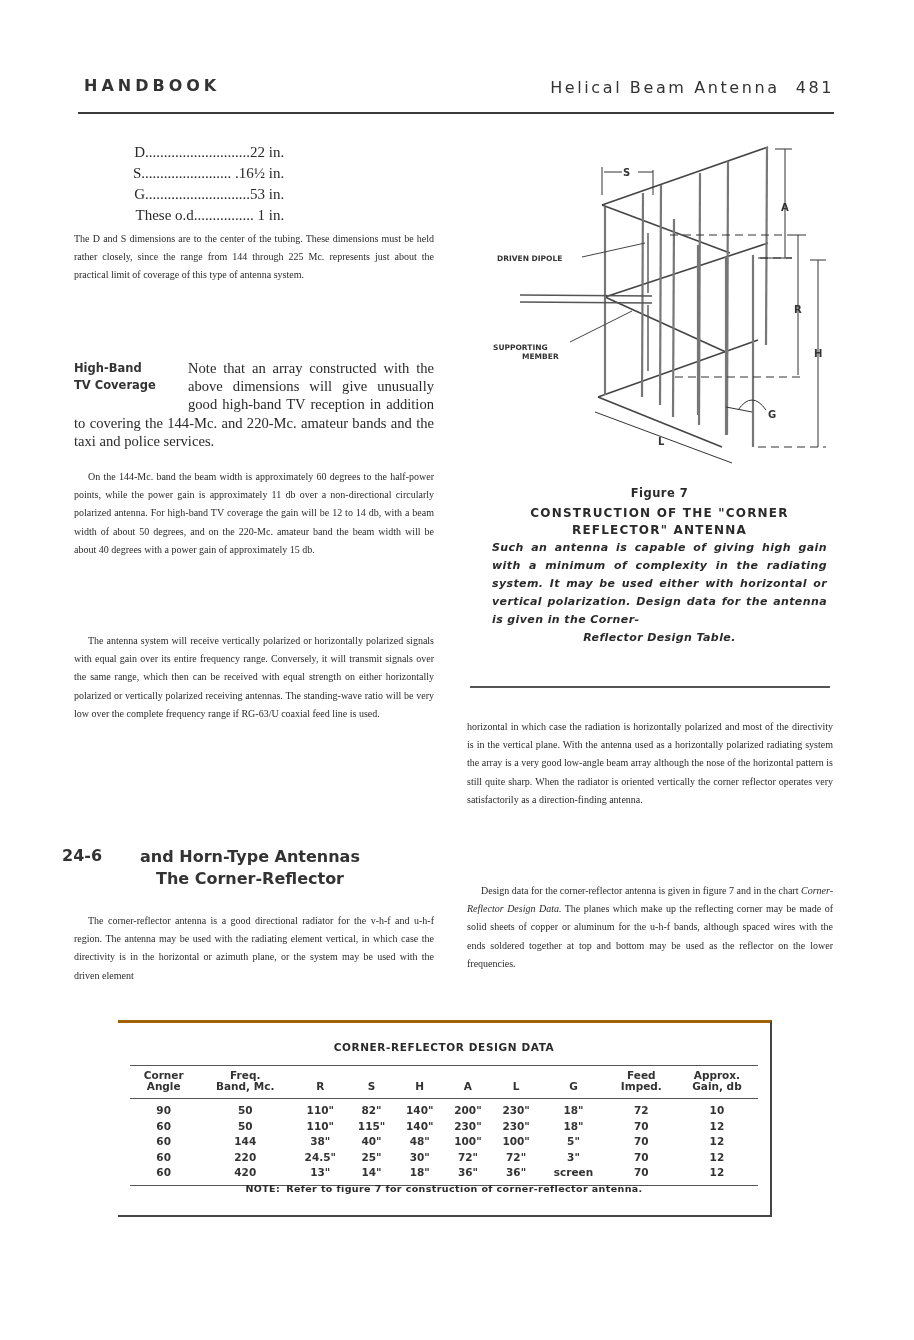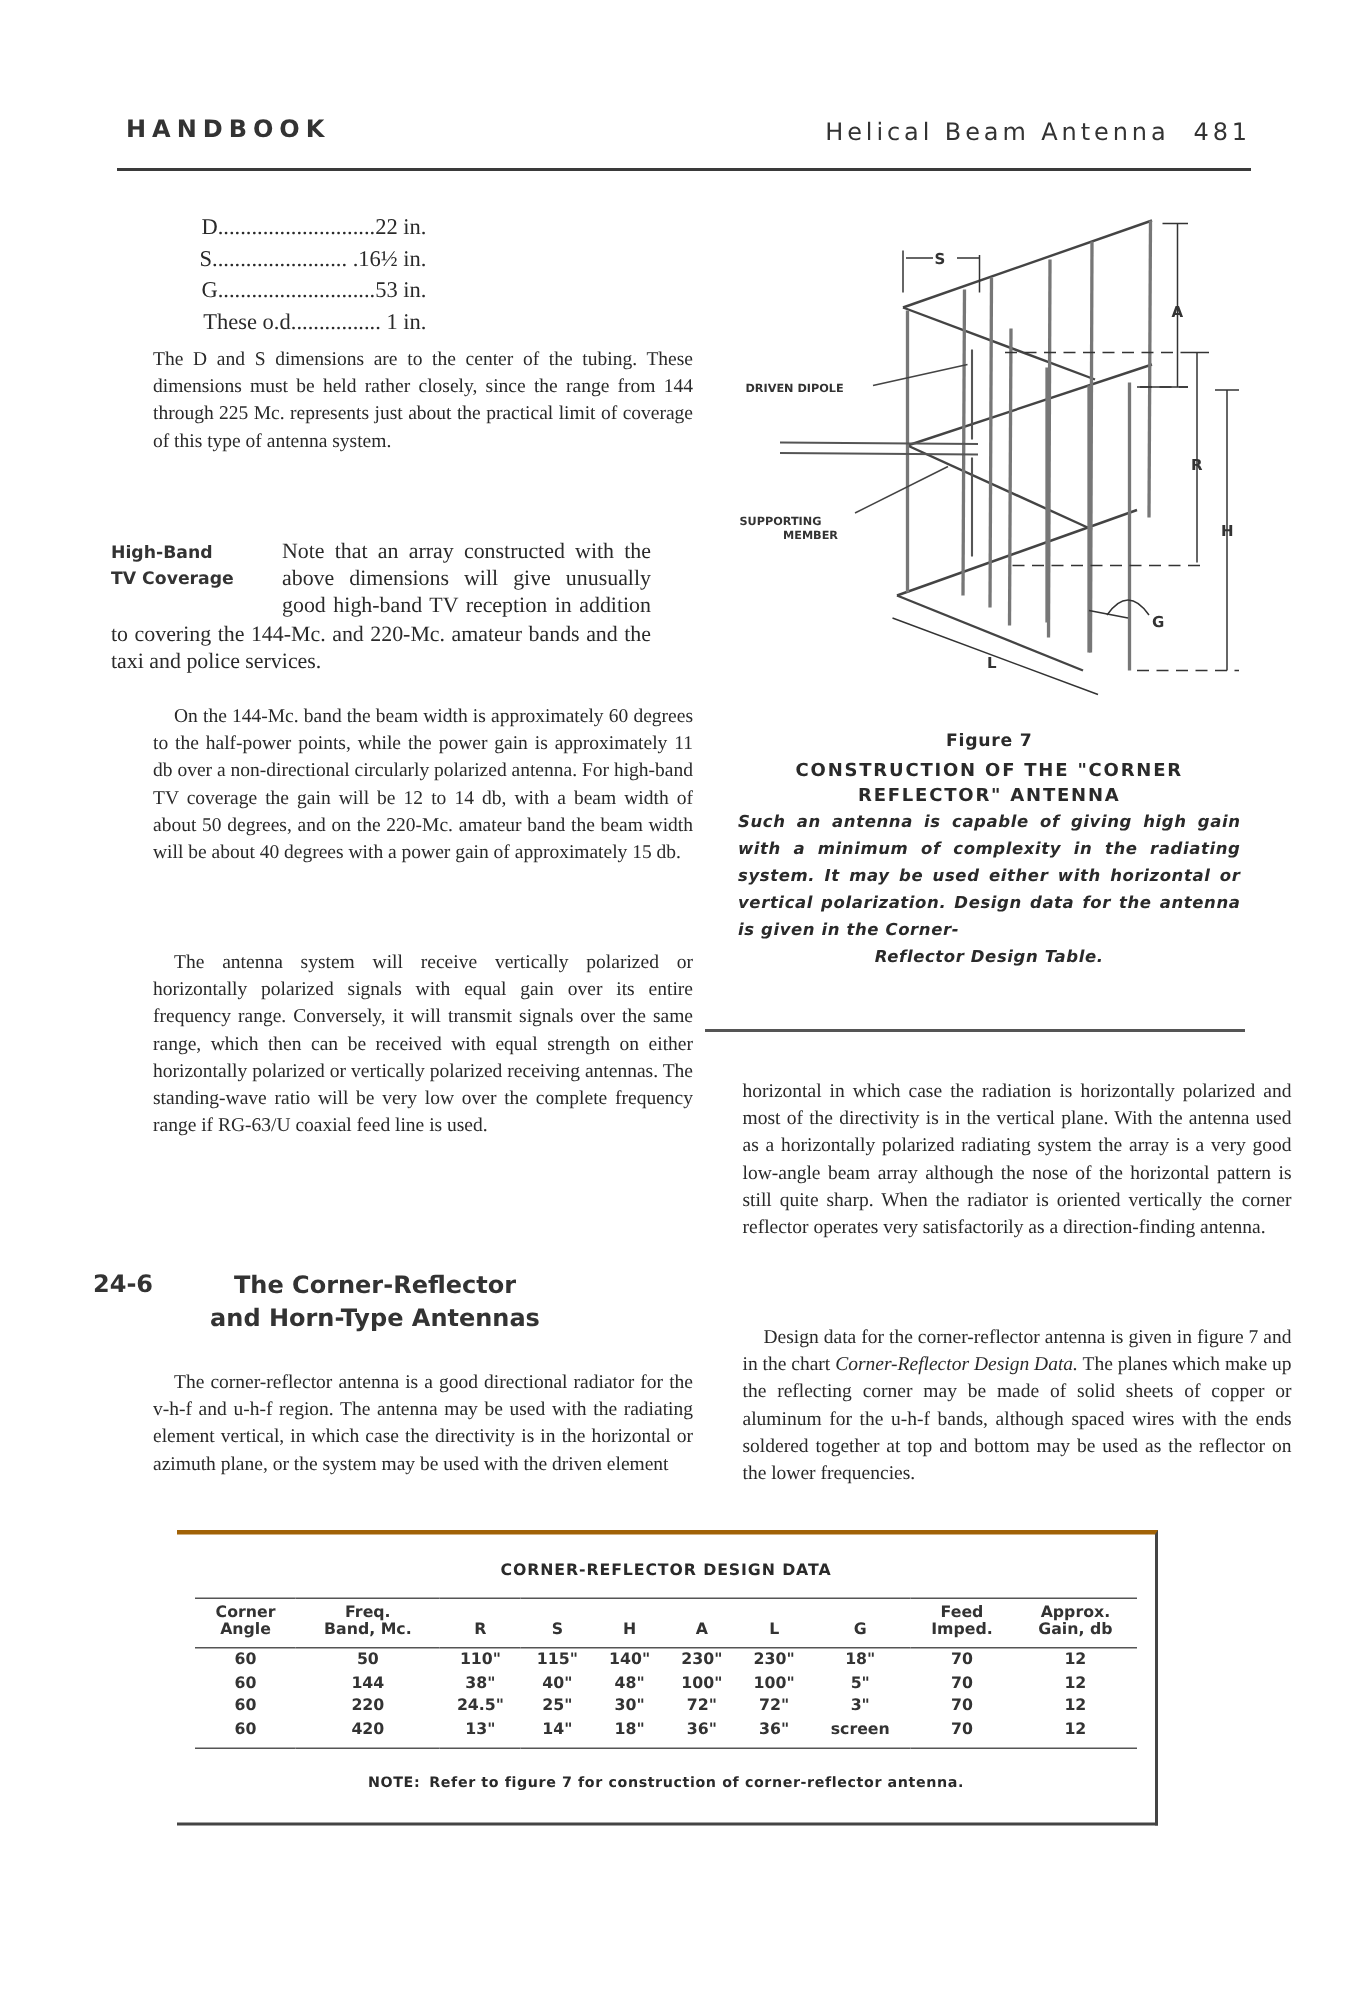--- a/index.html
+++ b/index.html
@@ -9,21 +9,21 @@
 
   .header { position: absolute; left: 84px; top: 72px; width: 750px; height: 30px; }
   .header .left { position: absolute; left: 0; top: 4px; font-size: 16px; letter-spacing: 4px; font-weight: bold; color: #333; }
   .header .right { position: absolute; right: 0; top: 6px; font-size: 16px; letter-spacing: 2.6px; color: #333; }
   .header .right .pnum { margin-left: 16px; }
   .header-rule { position: absolute; left: 78px; top: 112px; width: 756px; height: 2px; background: #3a3a3a; }
 
   .dims { position: absolute; left: 133px; top: 142px; font-size: 15px; line-height: 21px; text-align: right; }
   .dims .row { white-space: nowrap; }
 
-  .col { position: absolute; font-size: 13px; line-height: 18.2px; text-align: justify; margin-left: 28px; }
+  .col { position: absolute; font-size: 10px; line-height: 18.2px; text-align: justify; }
   .col p { margin: 0; }
   .col p.indent { text-indent: 14px; }
   .leftcol { left: 74px; width: 360px; }
   .rightcol { left: 467px; width: 366px; }
 
   .sidehead { position: absolute; left: 74px; top: 360px; font-size: 11.5px; font-weight: bold; line-height: 16.5px; color: #333; }
   .highband { position: absolute; left: 74px; top: 359px; width: 360px; font-size: 14.6px; line-height: 18.2px; text-align: justify; }
   .highband .float-gap { float: left; width: 114px; height: 50px; }
 
   .section-num { position: absolute; left: 62px; top: 846px; font-size: 16px; font-weight: bold; color: #333; }
@@ -80,22 +80,22 @@
 <div class="col leftcol serif" style="top:468px;">
   <p class="indent">On the 144-Mc. band the beam width is approximately 60 degrees to the half-power points, while the power gain is approximately 11 db over a non-directional circularly polarized antenna. For high-band TV coverage the gain will be 12 to 14 db, with a beam width of about 50 degrees, and on the 220-Mc. amateur band the beam width will be about 40 degrees with a power gain of approximately 15 db.</p>
 </div>
 
 <div class="col leftcol serif" style="top:632px;">
   <p class="indent">The antenna system will receive vertically polarized or horizontally polarized signals with equal gain over its entire frequency range. Conversely, it will transmit signals over the same range, which then can be received with equal strength on either horizontally polarized or vertically polarized receiving antennas. The standing-wave ratio will be very low over the complete frequency range if RG-63/U coaxial feed line is used.</p>
 </div>
 
 <div class="section-num sans">24-6</div>
 <div class="section-title sans">
+  <div>and Horn-Type Antennas</div>
   <div>The Corner-Reflector</div>
-  <div>and Horn-Type Antennas</div>
 </div>
 
 <div class="col leftcol serif" style="top:912px;">
   <p class="indent">The corner-reflector antenna is a good directional radiator for the v-h-f and u-h-f region. The antenna may be used with the radiating element vertical, in which case the directivity is in the horizontal or azimuth plane, or the system may be used with the driven element</p>
 </div>
 
 <div class="figure">
   <svg width="370" height="340" viewBox="0 0 370 340">
     <g stroke="#444" stroke-width="1.6" fill="none">
 
@@ -230,20 +230,32 @@
             <div>Feed</div>
             <div>Imped.</div>
           </th>
           <th>
             <div>Approx.</div>
             <div>Gain, db</div>
           </th>
         </tr>
     </thead>
     <tbody id="tbody">
+        <tr class="first">
+          <td>90</td>
+          <td>50</td>
+          <td>110"</td>
+          <td>82"</td>
+          <td>140"</td>
+          <td>200"</td>
+          <td>230"</td>
+          <td>18"</td>
+          <td>72</td>
+          <td>10</td>
+        </tr>
         <tr>
           <td>60</td>
           <td>50</td>
           <td>110"</td>
           <td>115"</td>
           <td>140"</td>
           <td>230"</td>
           <td>230"</td>
           <td>18"</td>
           <td>70</td>

